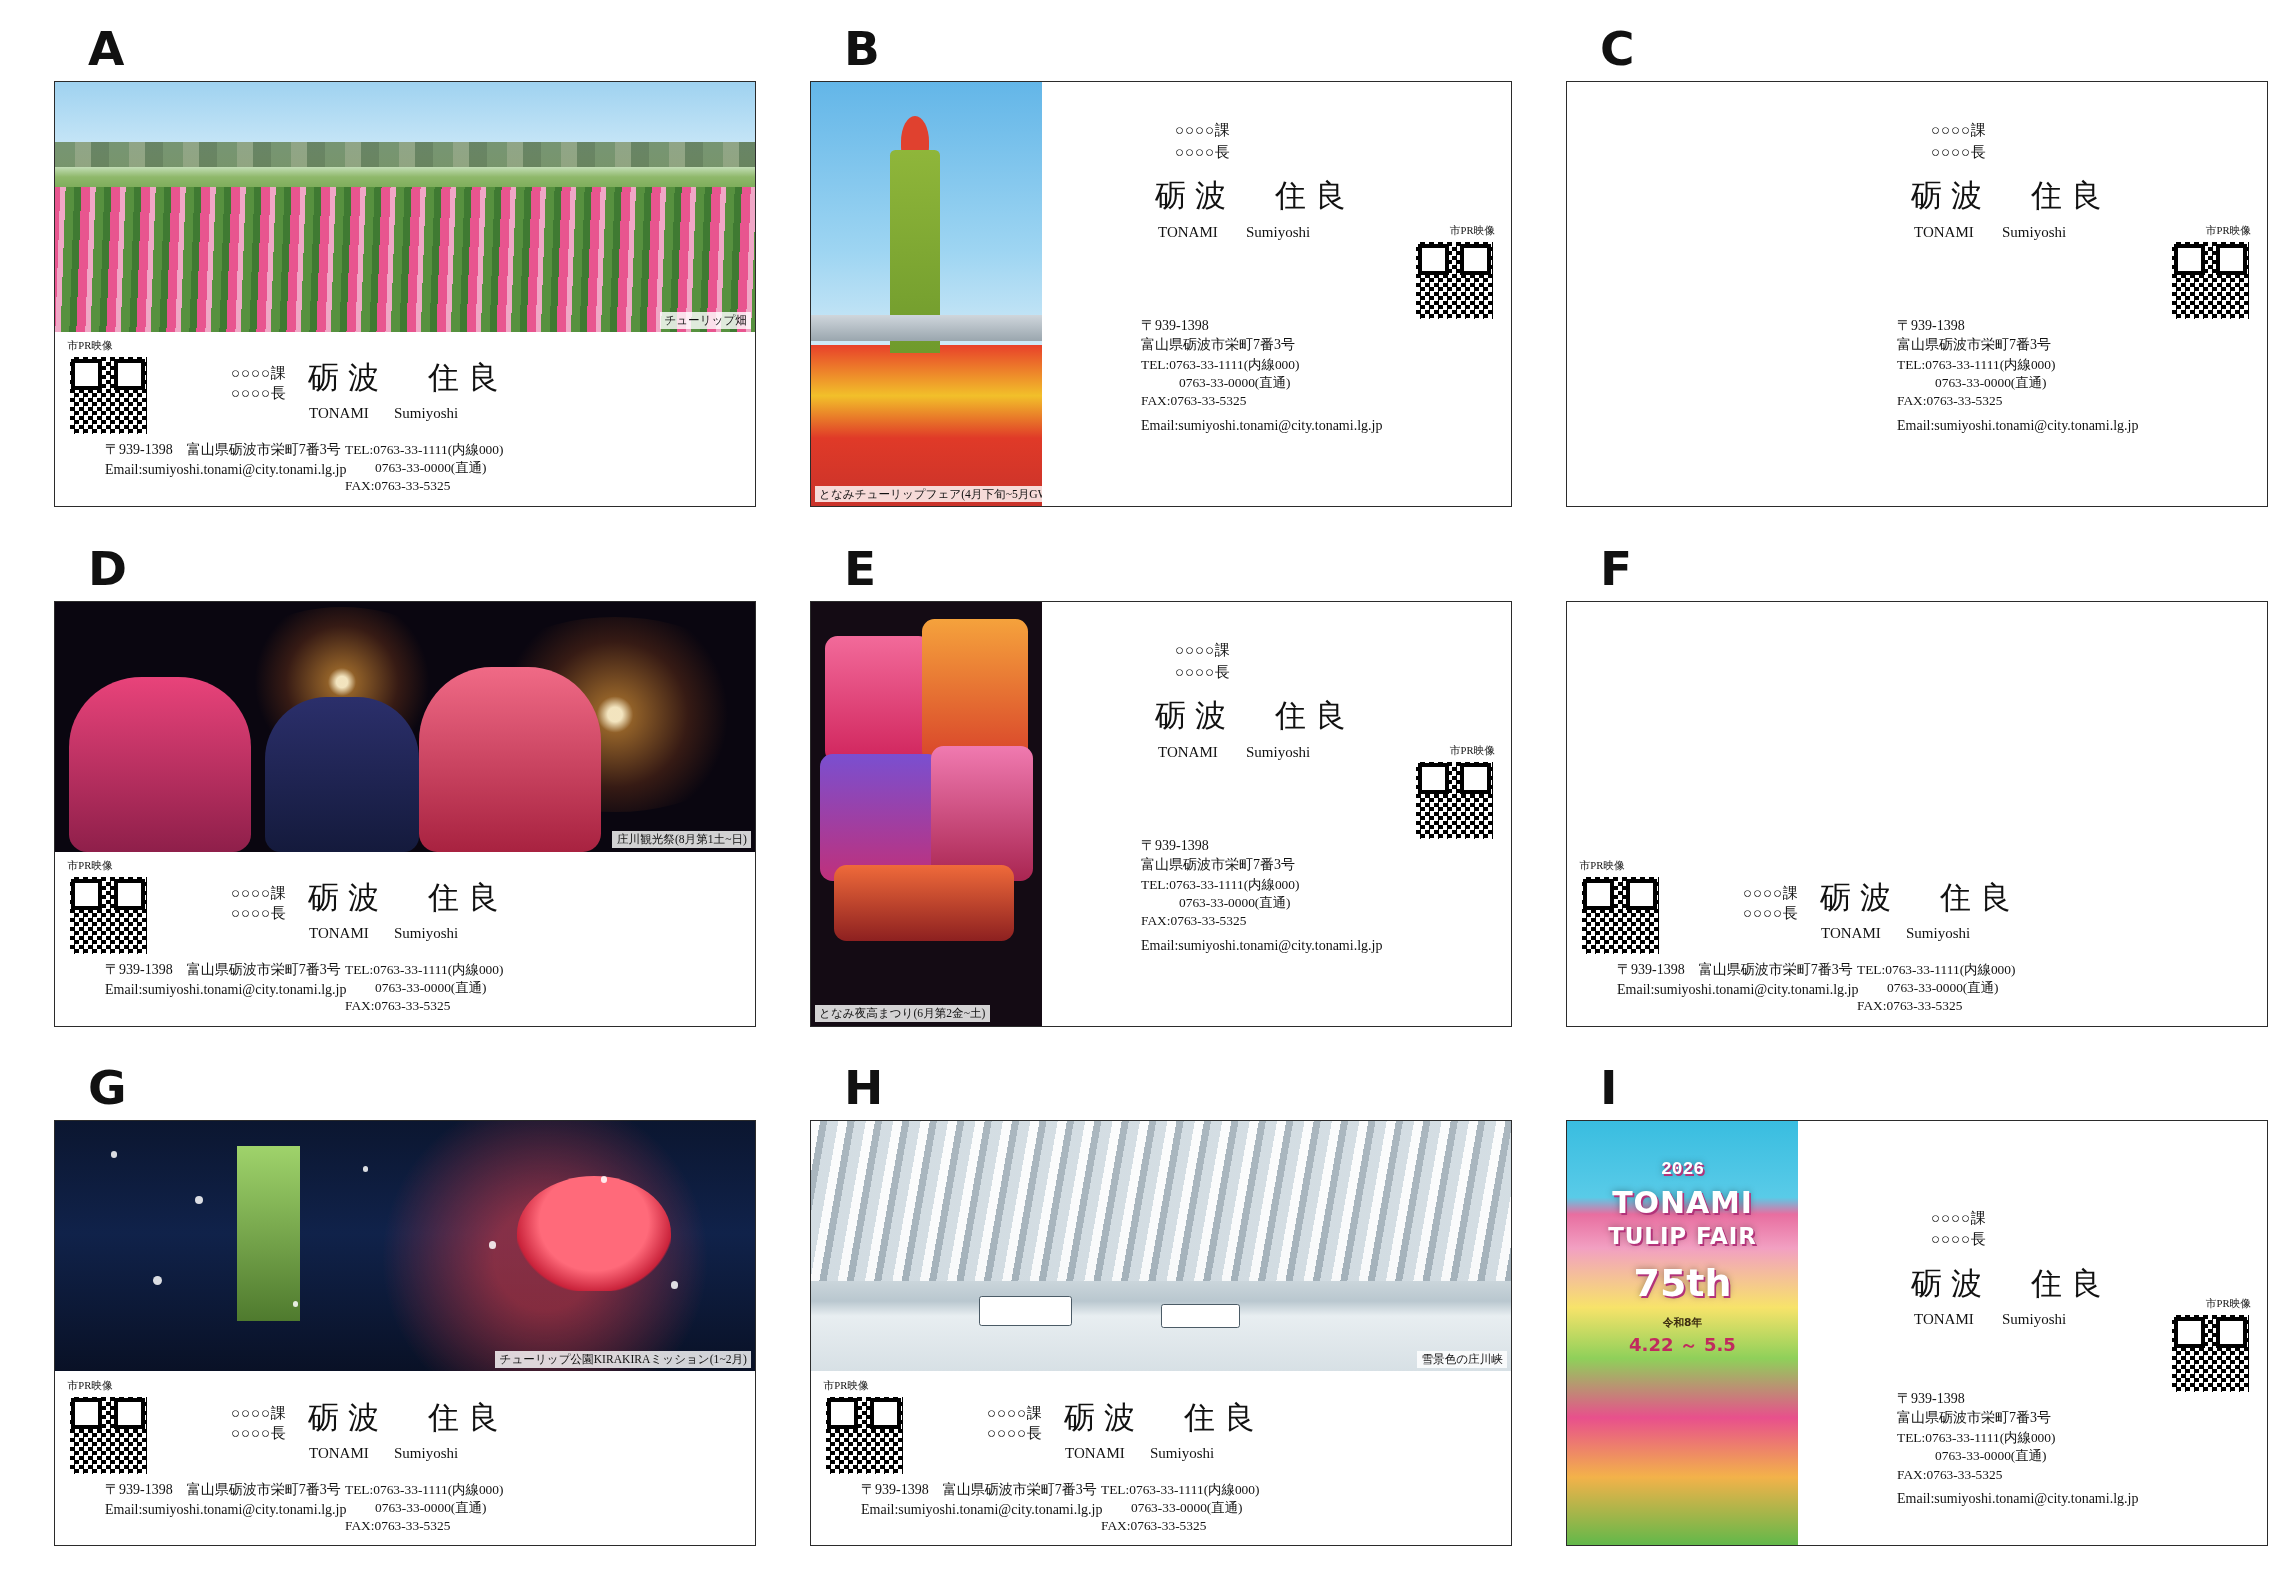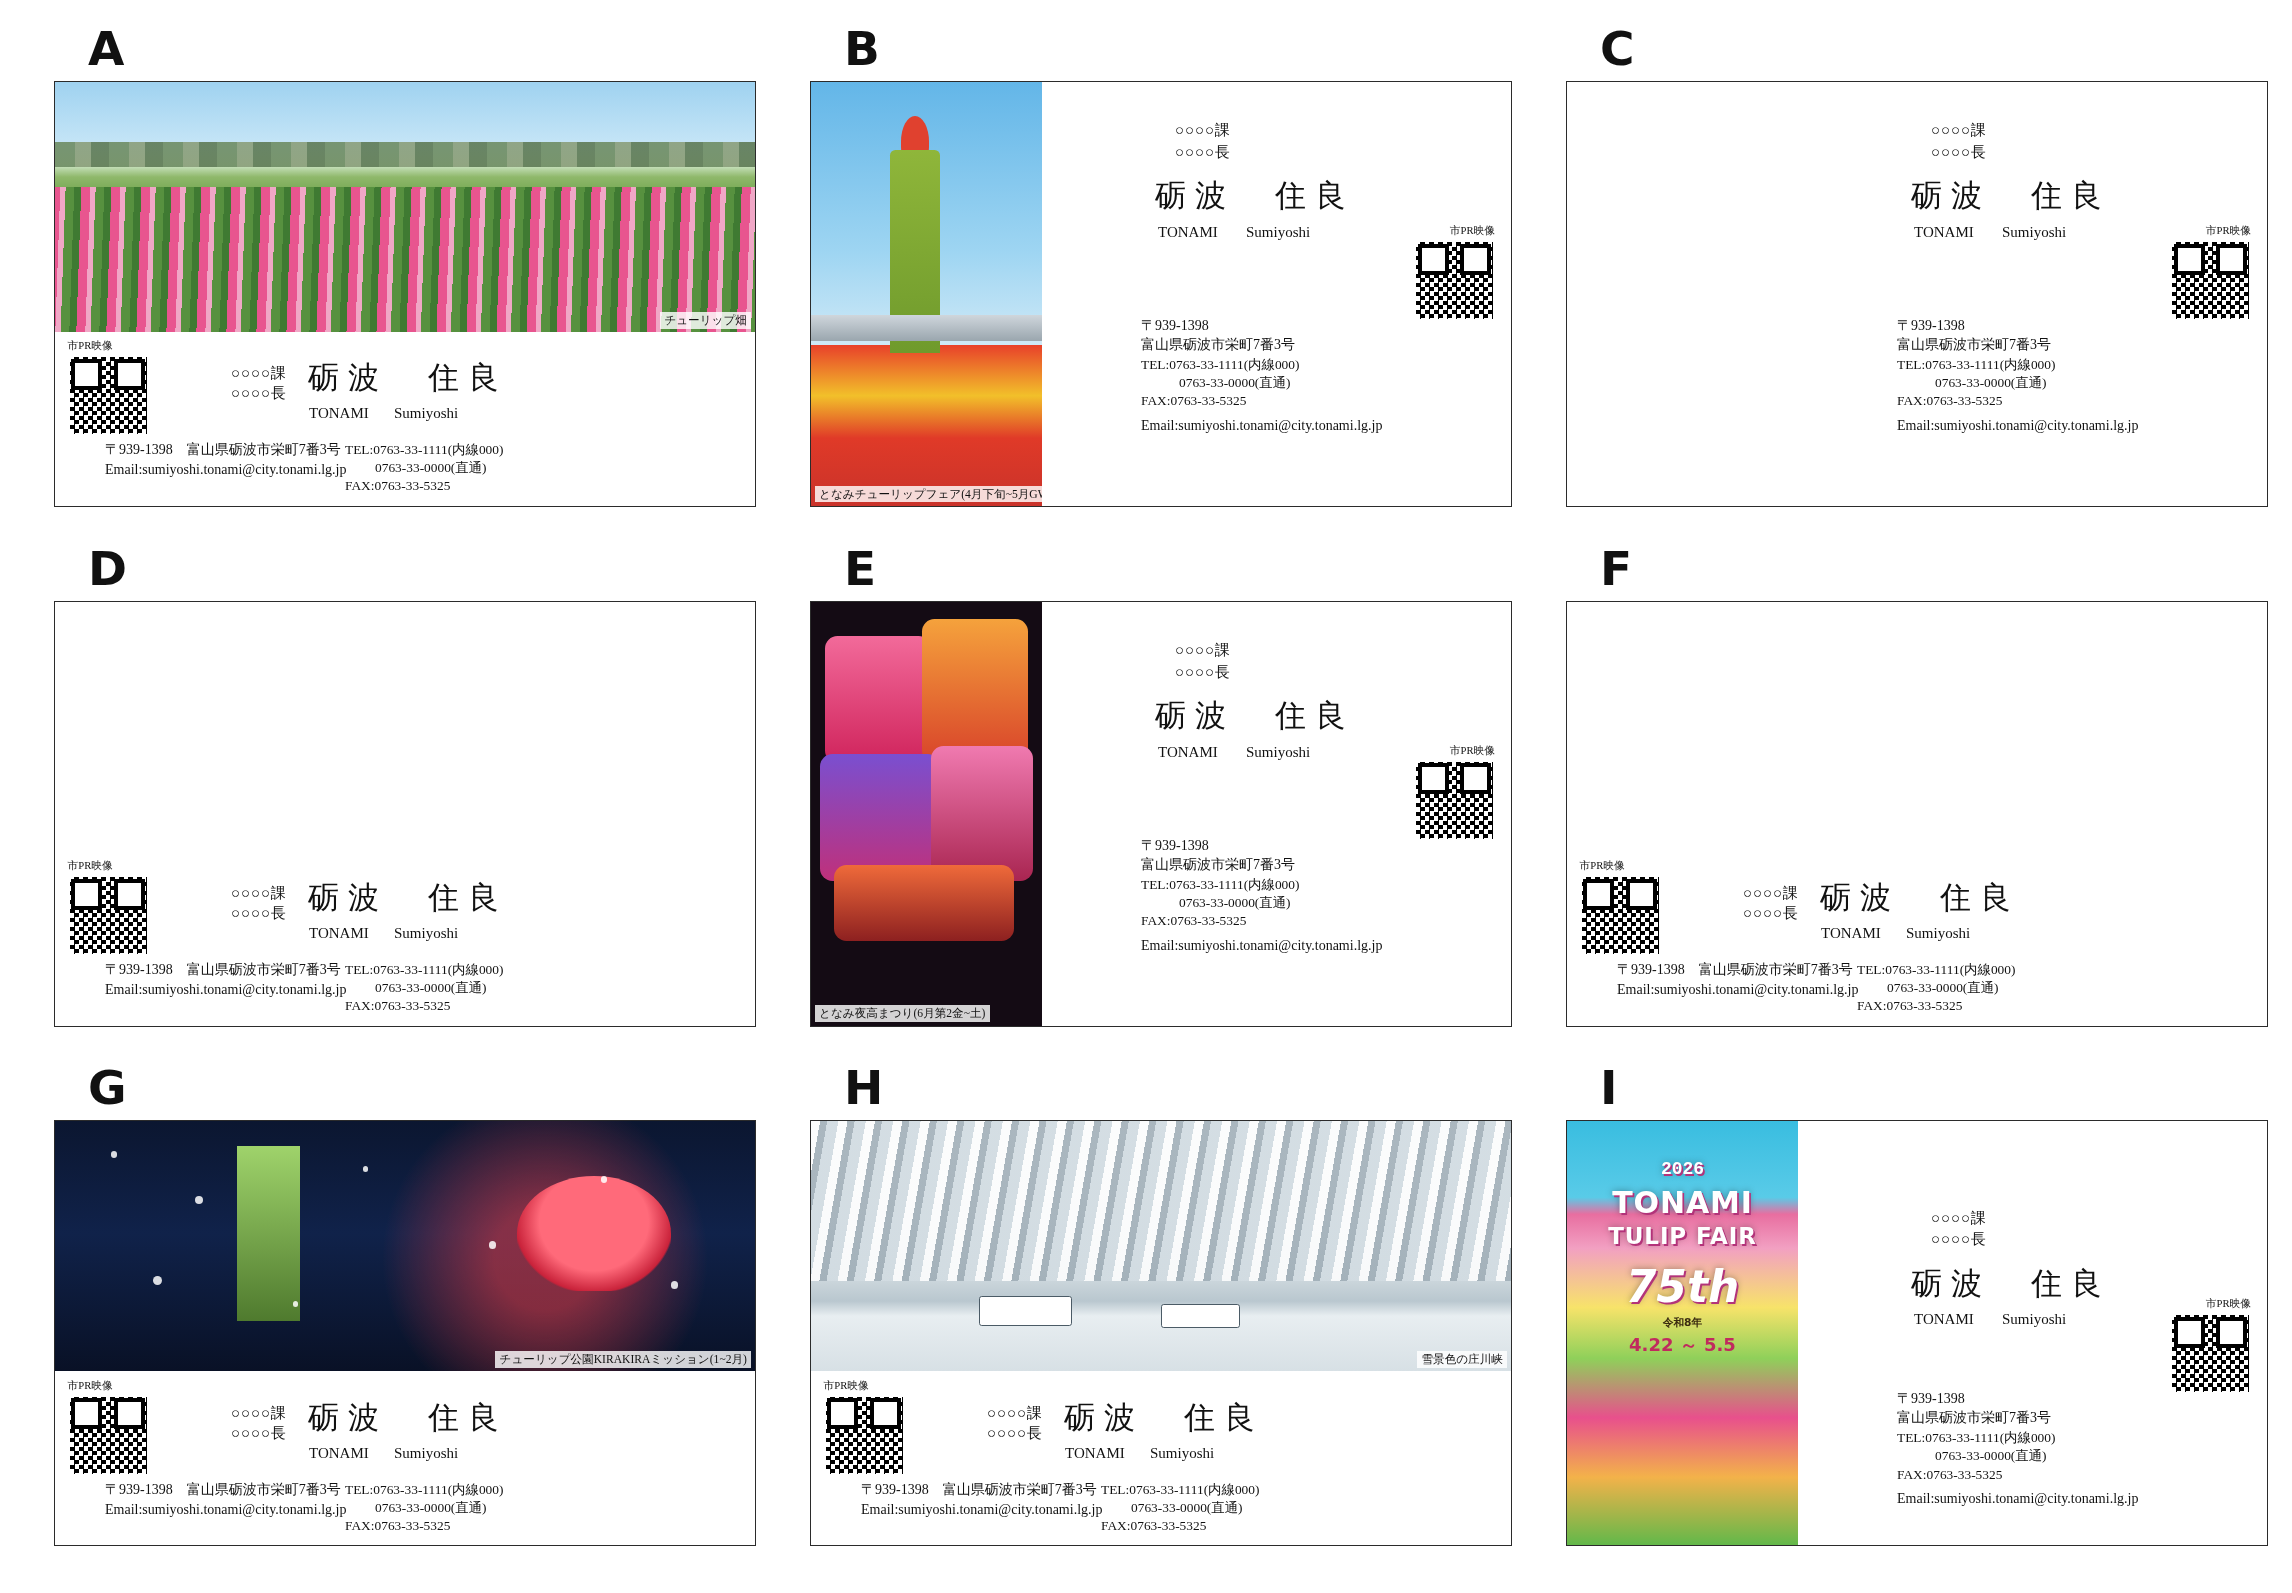--- a/index.html
+++ b/index.html
@@ -276,20 +276,30 @@
         <div class="addr" style="left:99px;top:335px;">Email:sumiyoshi.tonami@city.tonami.lg.jp</div>
         <div class="qr-label" style="right:16px;top:142px;">市PR映像</div>
         <div class="qr" style="right:16px;top:158px;"></div>
       </div>
     </div>
   </div>
 
   <div class="cell">
     <div class="cell-letter">D</div>
     <div class="card layout-top">
+      <div class="photo">
+        <div class="p-fireworks">
+          <div class="fw" style="left:24%;top:2%;width:34%;height:60%;"></div>
+          <div class="fw" style="left:58%;top:6%;width:44%;height:78%;"></div>
+          <div class="doll" style="left:2%;width:26%;height:70%;background:linear-gradient(180deg,#e8437a,#8f1f4a);"></div>
+          <div class="doll" style="left:30%;width:22%;height:62%;background:linear-gradient(180deg,#2b2f6b,#141a3c);"></div>
+          <div class="doll" style="left:52%;width:26%;height:74%;background:linear-gradient(180deg,#f06a86,#a82240);"></div>
+        </div>
+        <div class="ph-caption">庄川観光祭(8月第1土~日)</div>
+      </div>
       <div class="info">
         <div class="qr-label" style="left:12.5px;top:7.2px;">市PR映像</div>
         <div class="qr" style="left:12.5px;top:23px;"></div>
         <div class="dept" style="left:176px;top:32px;">○○○○課</div>
         <div class="dept" style="left:176px;top:52px;">○○○○長</div>
         <div class="name-jp" style="left:253px;top:25px;">砺波　住良</div>
         <div class="name-en" style="left:254px;top:73px;">TONAMI</div>
         <div class="name-en" style="left:339px;top:73px;">Sumiyoshi</div>
         <div class="addr" style="left:50px;top:109px;">
           <span>〒939-1398</span>
@@ -441,21 +451,21 @@
   </div>
 
   <div class="cell">
     <div class="cell-letter">I</div>
     <div class="card layout-left">
       <div class="photo">
         <div class="p-poster">
           <div class="ttl" style="top:9%;font-size:18px;font-family:Liberation Mono, monospace;">2026</div>
           <div class="ttl" style="top:15%;font-size:30px;letter-spacing:0.9px;">TONAMI</div>
           <div class="ttl" style="top:24%;font-size:23px;letter-spacing:0.9px;">TULIP FAIR</div>
-          <div class="ttl" style="top:33%;font-size:44px;color:#fff;font-style:italic;">75th</div>
+          <div class="ttl" style="top:33%;font-size:38px;color:#fff;">75th</div>
           <div class="ttl" style="top:46%;font-size:10.7px;color:#3a2a10;text-shadow:none;">令和8年</div>
           <div class="ttl" style="top:50%;font-size:18px;color:#c02a5e;text-shadow:none;">4.22 ～ 5.5</div>
         </div>
       </div>
       <div class="info">
         <div class="dept" style="left:133px;top:88px;">○○○○課</div>
         <div class="dept" style="left:133px;top:109px;">○○○○長</div>
         <div class="name-jp" style="left:113px;top:142px;">砺波　住良</div>
         <div class="name-en" style="left:116px;top:190px;">TONAMI</div>
         <div class="name-en" style="left:204px;top:190px;">Sumiyoshi</div>

